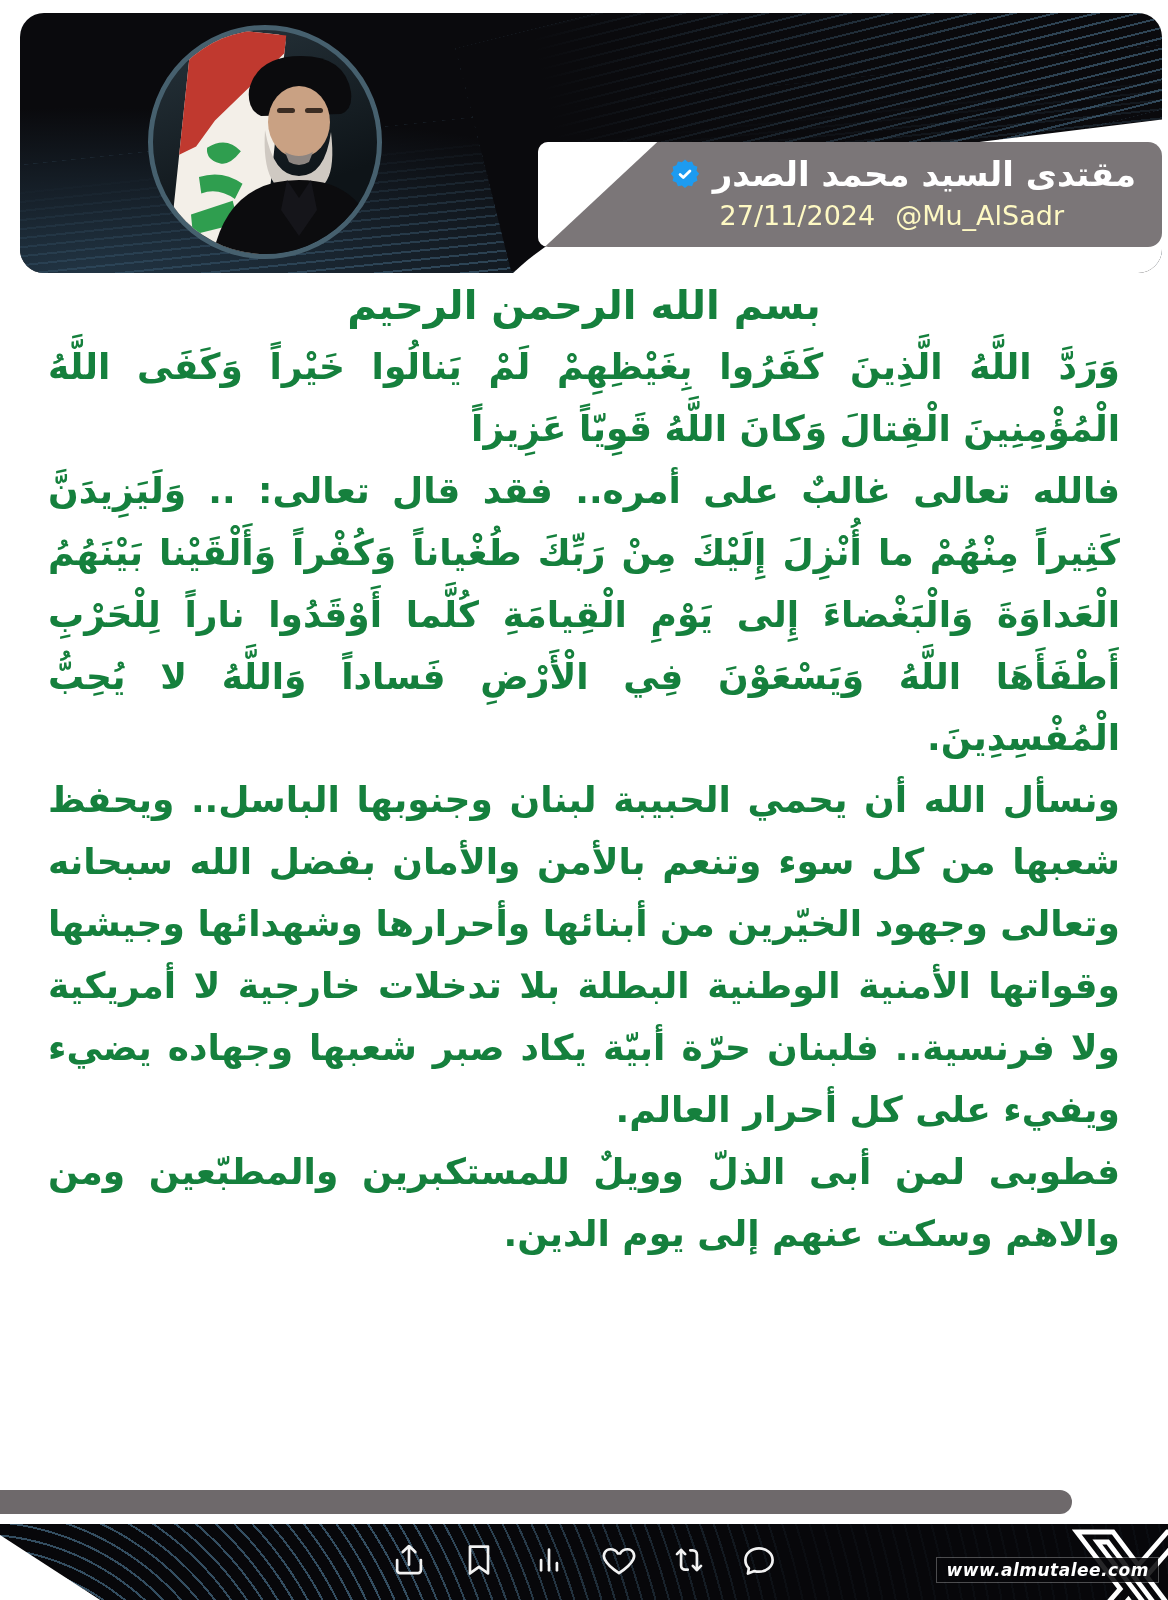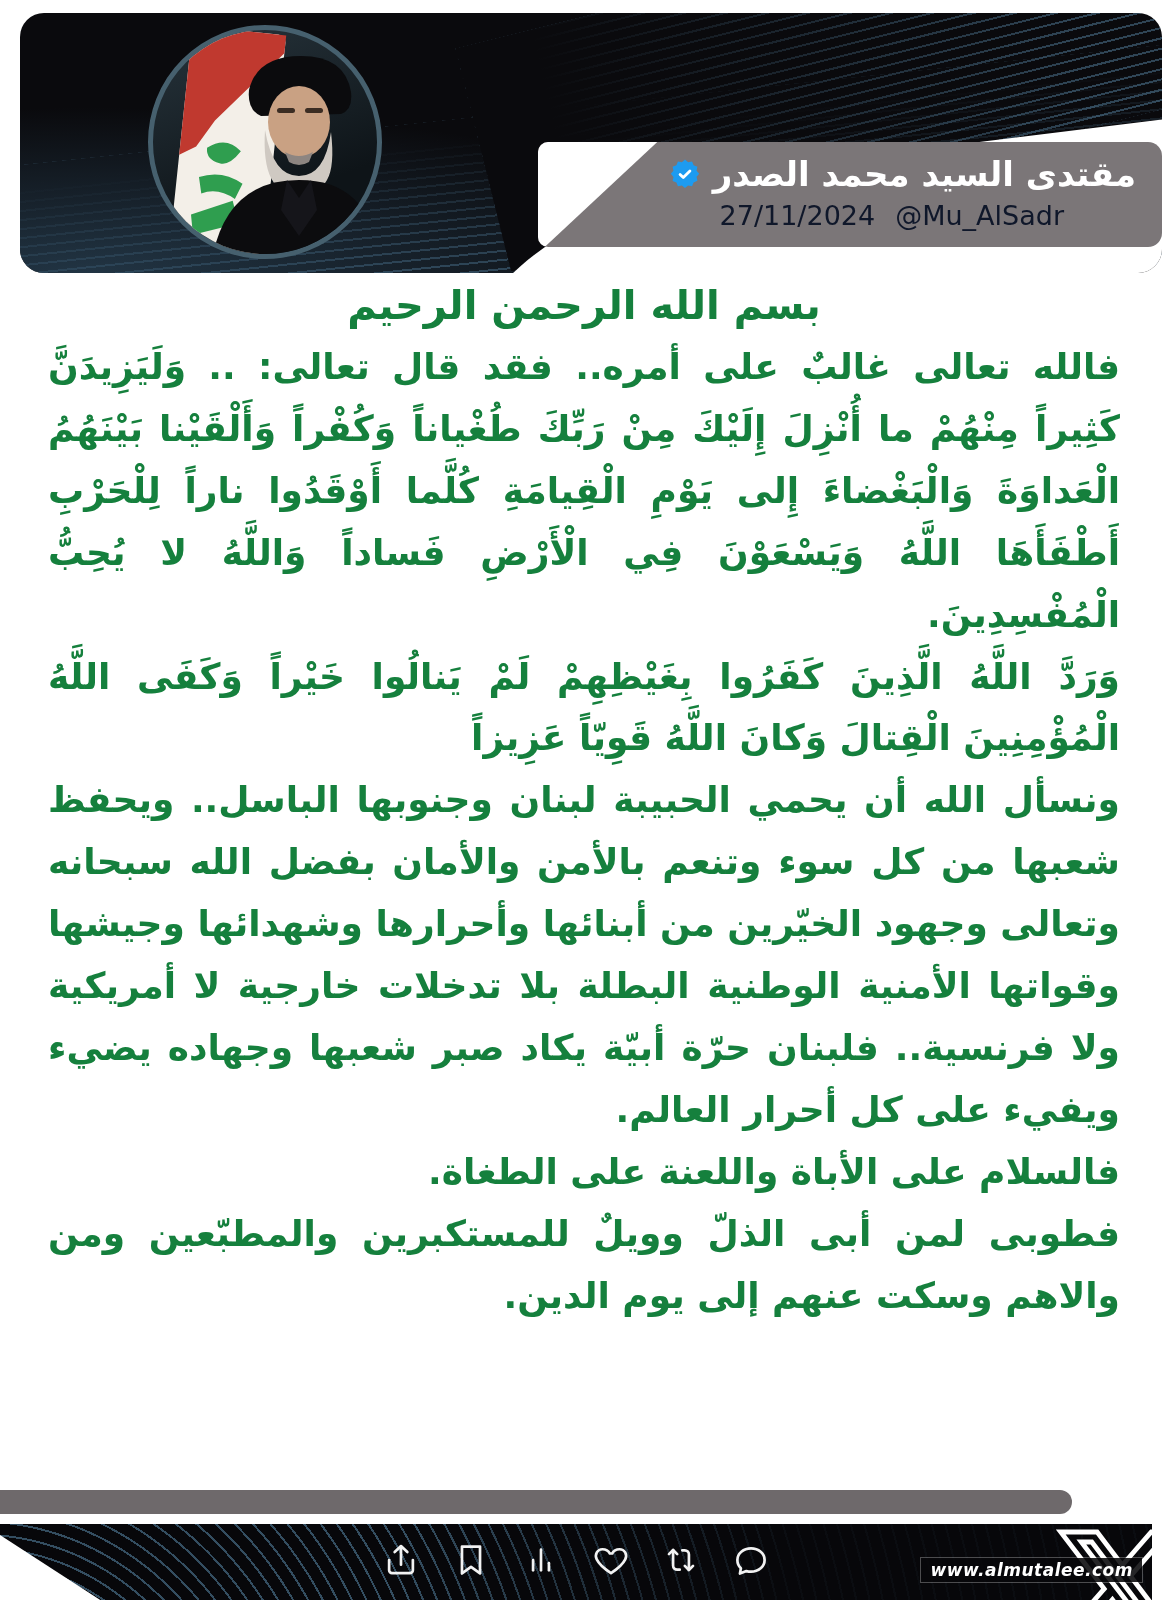--- a/index.html
+++ b/index.html
@@ -27,38 +27,38 @@
 
   
   .banner{position:absolute;right:0;left:518px;top:129px;height:105px;background:#7b7678;
           border-radius:10px 14px 14px 10px;overflow:hidden;}
   .banner-cut{position:absolute;left:-62px;top:-10px;width:192px;height:135px;background:#fff;
           transform:skewX(-47deg);transform-origin:top left;}
   .author-line{position:absolute;right:26px;top:12px;display:flex;align-items:center;gap:12px;}
   .author-name{color:#fff;font-size:34px;font-weight:bold;direction:rtl;white-space:nowrap;}
   .badge{width:32px;height:32px;flex:0 0 auto;}
   .meta-line{position:absolute;right:98px;top:58px;display:flex;gap:20px;direction:ltr;
-          color:#0f172a;font-size:27px;white-space:nowrap;}
+          color:#fef9c3;font-size:27px;white-space:nowrap;}
 
   
   .avatar{position:absolute;left:128px;top:12px;width:224px;height:224px;border-radius:50%;
           border:5px solid #46606e;overflow:hidden;
           background:linear-gradient(160deg,#27343c 0%,#0e1418 70%);}
   .avatar svg{display:block;}
 
   
   .body{position:absolute;left:48px;right:48px;top:270px;height:1218px;overflow:hidden;
         direction:rtl;color:#15803d;}
   .basmala{margin:12px 0 8px;text-align:center;font-size:40px;font-weight:bold;}
   .body p{margin:0;font-size:36px;font-weight:700;line-height:1.72;text-align:justify;}
 
   
   .divider-bar{position:absolute;left:0;top:1490px;width:1072px;height:24px;background:#6e696b;
           border-radius:0 12px 12px 0;}
-  .footer{position:absolute;left:0;right:16px;top:1524px;height:76px;background:#07070a;overflow:hidden;}
+  .footer{position:absolute;left:0;right:0;top:1524px;height:76px;background:#07070a;overflow:hidden;}
   .footer-stripes{position:absolute;inset:0;
           background:repeating-radial-gradient(circle at -2% 340%, rgba(96,148,183,.5) 0 2px, rgba(7,7,10,0) 2px 13px);}
   .footer-stripes::after{content:"";position:absolute;inset:0;
           background:linear-gradient(100deg, rgba(7,7,10,0) 35%, rgba(7,7,10,.92) 68%);}
   .corner-cut{position:absolute;left:-80px;bottom:-62px;width:180px;height:110px;background:#fff;
           transform:rotate(33deg);}
   .actions{position:absolute;left:50%;transform:translateX(-50%);top:17px;display:flex;gap:32px;}
   .actions svg{width:38px;height:38px;display:block;}
   .xlogo{position:absolute;right:-30px;top:-4px;width:128px;height:128px;}
   .watermark{position:absolute;right:10px;top:34px;z-index:3;background:rgba(8,8,10,.88);
@@ -109,24 +109,23 @@
         <path d="M112 100 q8 46 34 46 q26 0 32 -44 q4 34 -4 48 q-12 20 -28 20 q-16 0 -28 -22 q-8 -16 -6 -48 Z" fill="#cfc9c2"></path>
         <path d="M132 122 q14 8 28 0 l-4 10 q-10 6 -20 0 Z" fill="#8d8581"></path>
         <path d="M60 224 q16 -74 86 -74 q70 0 78 74 Z" fill="#0c0c0e"></path>
         <path d="M134 150 l12 18 l12 -18 l6 30 l-18 26 l-18 -26 Z" fill="#15151a"></path>
       </svg>
     </div>
   </header>
 
   <main class="body">
     <h1 class="basmala">بسم الله الرحمن الرحيم</h1>
+    <p>وَرَدَّ اللَّهُ الَّذِينَ كَفَرُوا بِغَيْظِهِمْ لَمْ يَنالُوا خَيْراً وَكَفَى اللَّهُ الْمُؤْمِنِينَ الْقِتالَ وَكانَ اللَّهُ قَوِيّاً عَزِيزاً</p>
     <p>فالله تعالى غالبٌ على أمره.. فقد قال تعالى: .. وَلَيَزِيدَنَّ كَثِيراً مِنْهُمْ ما أُنْزِلَ إِلَيْكَ مِنْ رَبِّكَ طُغْياناً وَكُفْراً وَأَلْقَيْنا بَيْنَهُمُ الْعَداوَةَ وَالْبَغْضاءَ إِلى يَوْمِ الْقِيامَةِ كُلَّما أَوْقَدُوا ناراً لِلْحَرْبِ أَطْفَأَهَا اللَّهُ وَيَسْعَوْنَ فِي الْأَرْضِ فَساداً وَاللَّهُ لا يُحِبُّ الْمُفْسِدِينَ.</p>
-    <p>وَرَدَّ اللَّهُ الَّذِينَ كَفَرُوا بِغَيْظِهِمْ لَمْ يَنالُوا خَيْراً وَكَفَى اللَّهُ الْمُؤْمِنِينَ الْقِتالَ وَكانَ اللَّهُ قَوِيّاً عَزِيزاً</p>
     <p>ونسأل الله أن يحمي الحبيبة لبنان وجنوبها الباسل.. ويحفظ شعبها من كل سوء وتنعم بالأمن والأمان بفضل الله سبحانه وتعالى وجهود الخيّرين من أبنائها وأحرارها وشهدائها وجيشها وقواتها الأمنية الوطنية البطلة بلا تدخلات خارجية لا أمريكية ولا فرنسية.. فلبنان حرّة أبيّة يكاد صبر شعبها وجهاده يضيء ويفيء على كل أحرار العالم.</p>
-    <p>فالسلام على الأباة واللعنة على الطغاة.</p>
     <p>فطوبى لمن أبى الذلّ وويلٌ للمستكبرين والمطبّعين ومن والاهم وسكت عنهم إلى يوم الدين.</p>
 
   </main>
 
   <div class="divider-bar"></div>
 
   <footer class="footer">
     <div class="footer-stripes"></div>
 
     <div class="actions">

